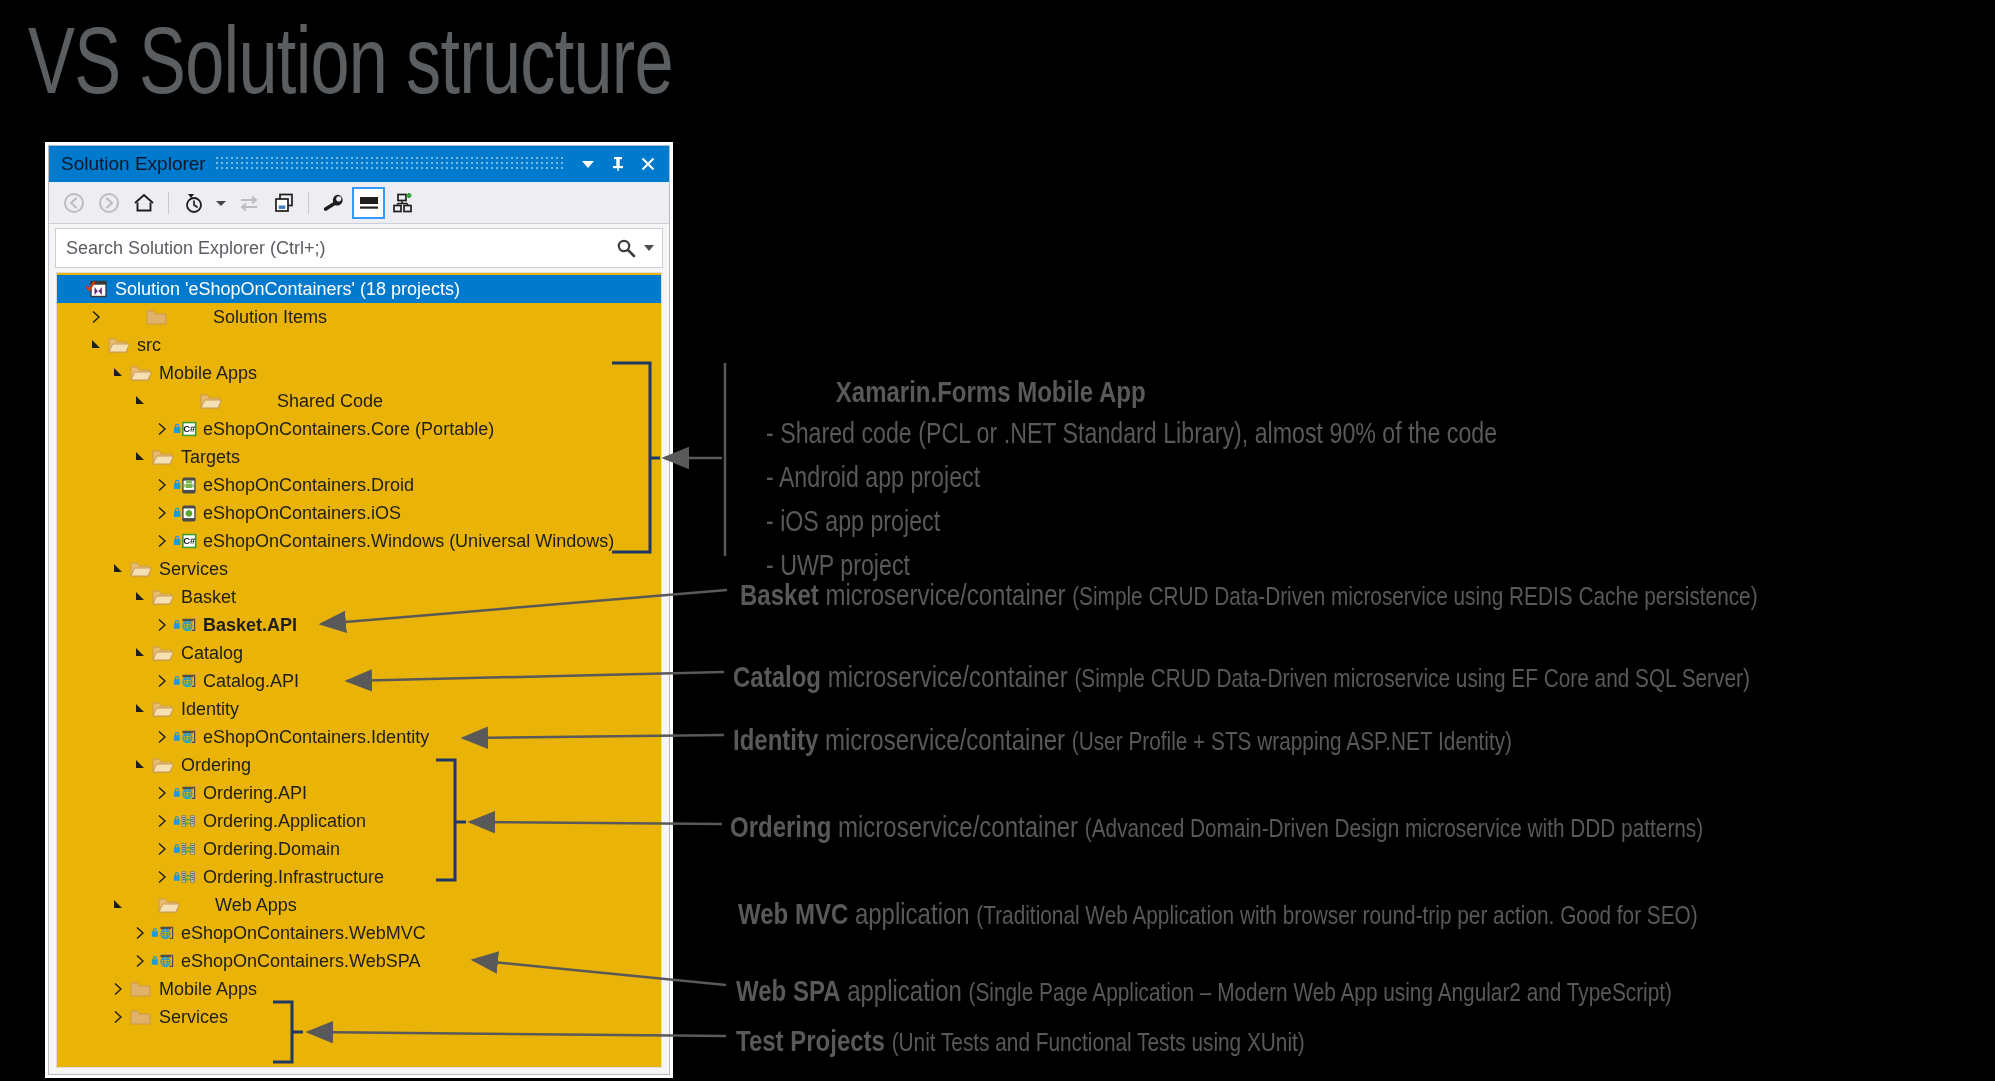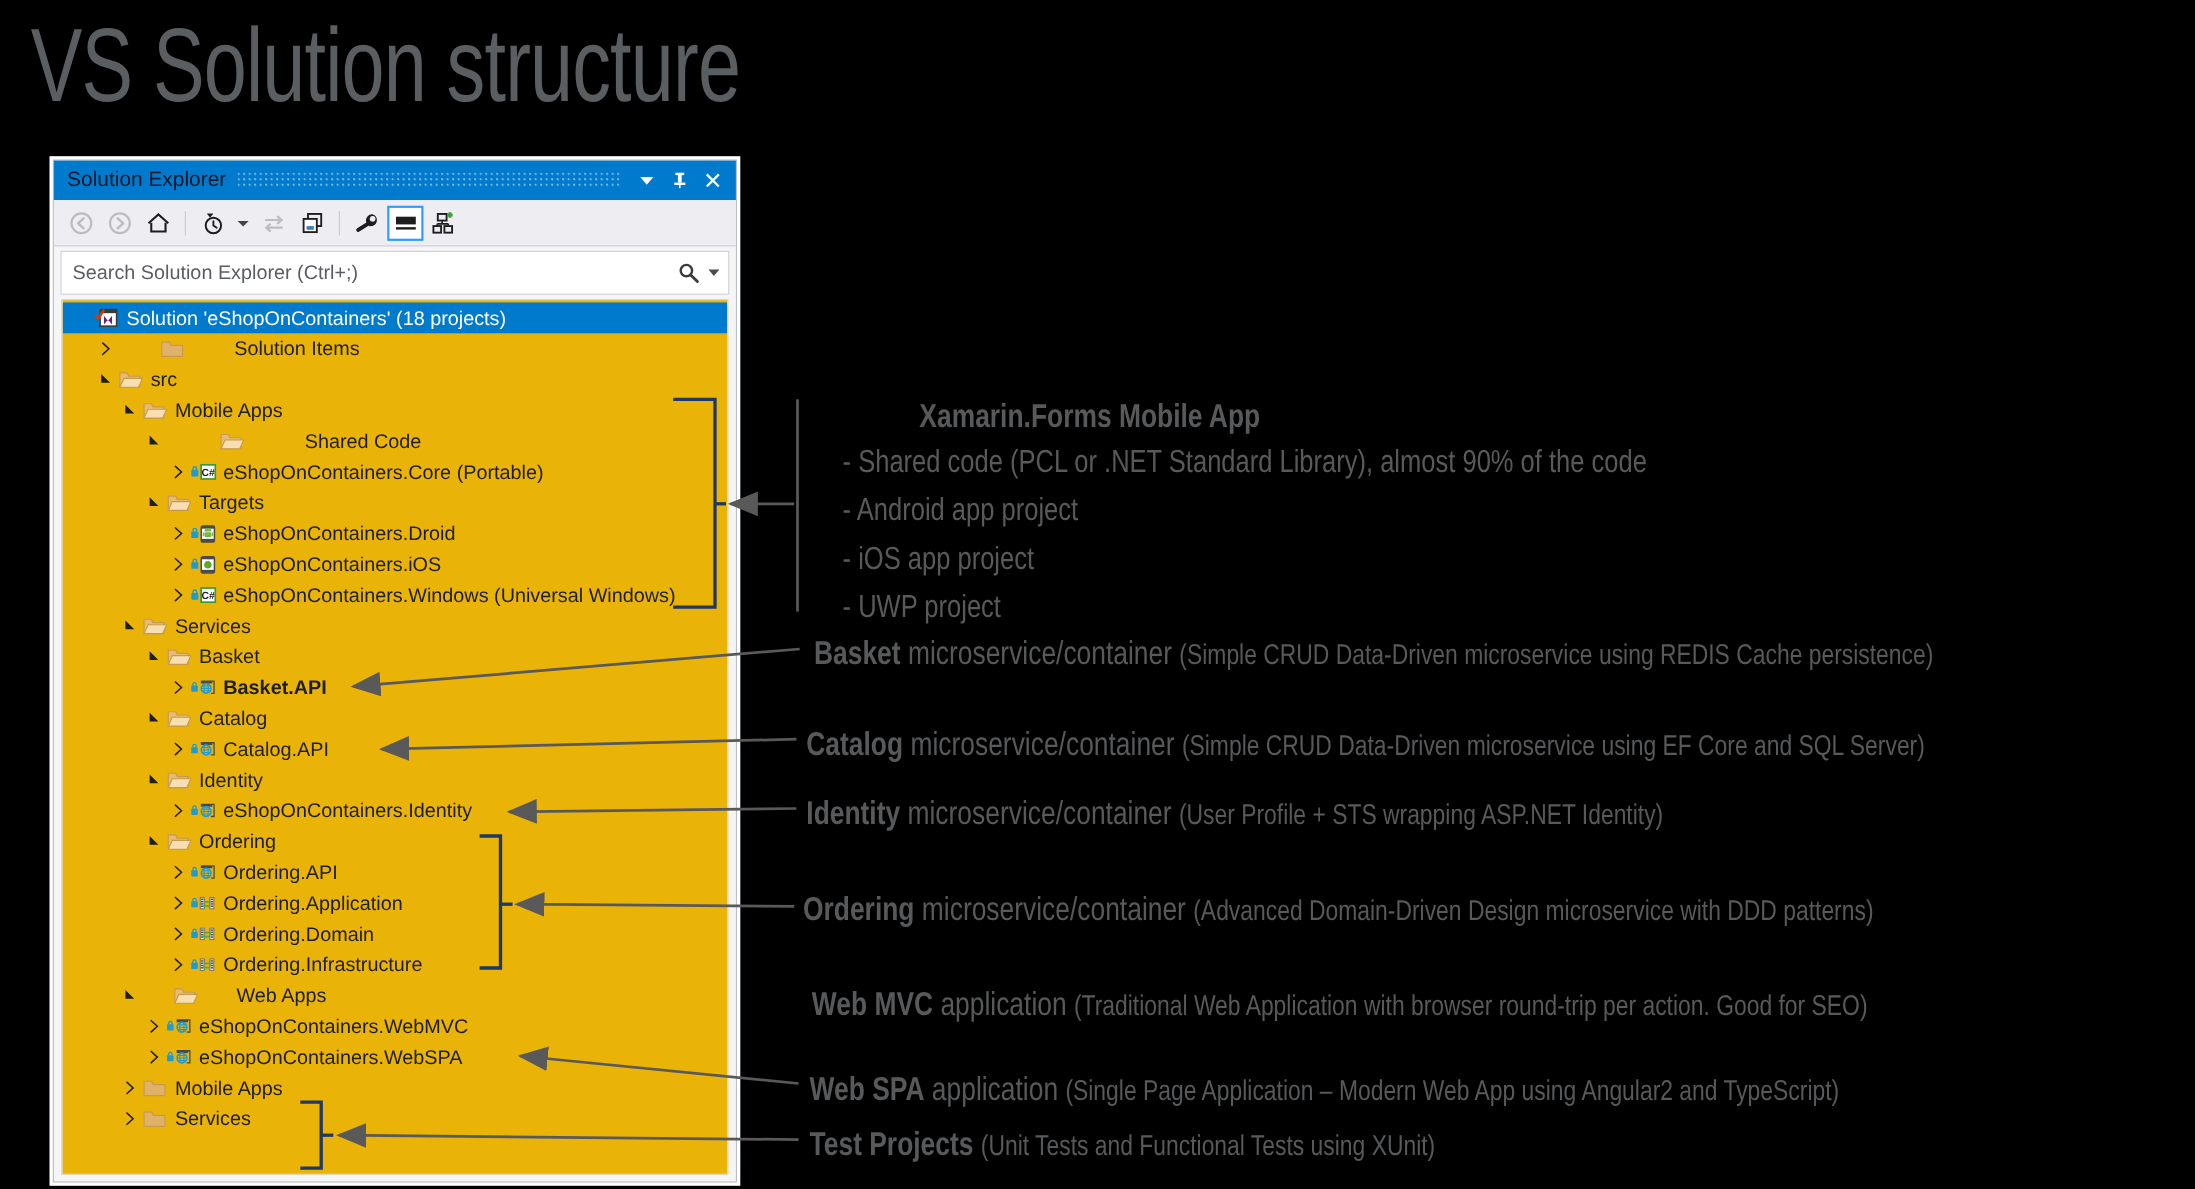--- a/index.html
+++ b/index.html
@@ -775,21 +775,21 @@
           <span class="ico">
             <svg width="22" height="20" viewBox="0 0 22 20">
               <path d="M1 4 L1 17 L20 17 L20 7 L9.5 7 L8 4 Z" fill="#e0b169" stroke="#c89a4e" stroke-width="1"></path>
             </svg>
           </span>
           <span class="lbl">Services</span>
         </div>
       </div>
   </div>
 
-  <div class="ann" style="left:742px; top:362px;">
+  <div class="ann" style="left:742px; top:375px;">
     <div class="ann-head">Xamarin.Forms Mobile App</div>
     <div style="padding-left:24px; margin-top:8px;">
       <div class="ann-line" style="margin-bottom:11px;">- Shared code (PCL or .NET Standard Library), almost 90% of the code</div>
       <div class="ann-line" style="margin-bottom:11px;">- Android app project</div>
       <div class="ann-line" style="margin-bottom:11px;">- iOS app project</div>
       <div class="ann-line">- UWP project</div>
     </div>
   </div>
 
   <div class="ann ann-row" style="left:740px; top:578px;">

